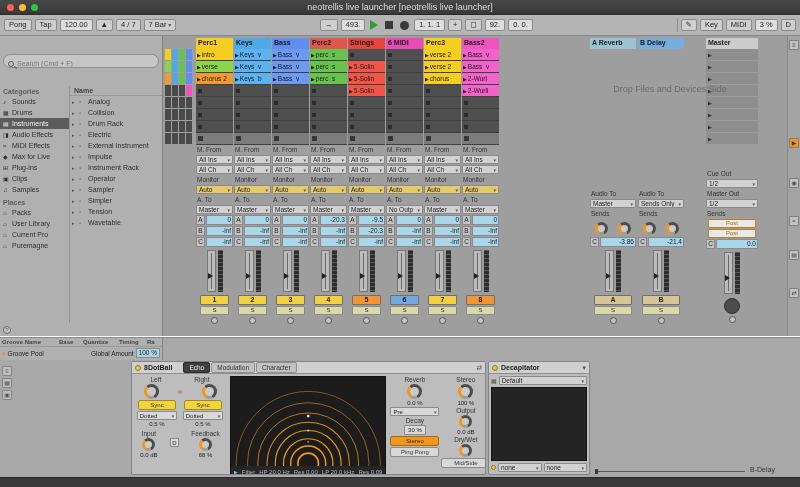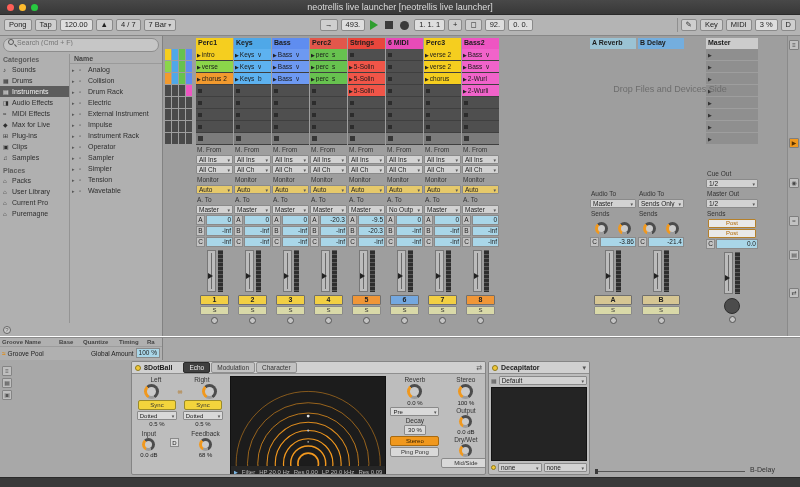--- a/index.html
+++ b/index.html
@@ -18,21 +18,21 @@
 .tbox.num{background:#dedede}
 .tbox.dd-t::after{content:" ▾";font-size:6px;color:#555}
 .tsp{flex:1}
 .play-tri{width:0;height:0;border-left:8px solid #2f9e2f;border-top:5px solid transparent;border-bottom:5px solid transparent;margin:0 2px}
 .stop-sq{width:8px;height:8px;background:#3a3a3a;margin:0 2px}
 .rec-cir{width:9px;height:9px;border-radius:50%;background:#3a3a3a;margin:0 2px}
 .tsep{width:1px;height:14px;background:#8f8f8f}
 
 
 .browser{position:absolute;top:36px;left:0;width:163px;height:300px;background:#b0b0b0;border-right:1px solid #828282;display:flex;flex-direction:column}
-.search{height:14px;margin:2px 3px;background:#c6c6c6;border:1px solid #8d8d8d;border-radius:8px;display:flex;align-items:flex-start;padding:0 4px;gap:3px}
+.search{height:14px;margin:18px 3px;background:#c6c6c6;border:1px solid #8d8d8d;border-radius:8px;display:flex;align-items:flex-end;padding:0 4px;gap:3px}
 .mag{width:6px;height:6px;border:1px solid #555;border-radius:50%;position:relative;flex:none}
 .mag::after{content:"";position:absolute;left:5px;top:5px;width:3px;height:1px;background:#555;transform:rotate(45deg)}
 .search input{border:none;background:transparent;font-size:7px;color:#444;width:100%;outline:none;font-family:inherit}
 .browser-body{flex:1;display:flex;overflow:hidden}
 .cat-col{width:70px;border-right:1px solid #949494;padding-top:1px;overflow:hidden}
 .sec-title{font-weight:bold;color:#5c5c5c;padding:1px 3px;font-size:7px}
 .cat-item{display:flex;align-items:center;gap:2px;padding:0 3px;height:11px;color:#2e2e2e;font-size:7px;white-space:nowrap;overflow:hidden}
 .cat-item.selected{background:#5c5c5c;color:#f0f0f0}
 .cat-icon{font-size:6px;width:7px;flex:none}
 .name-col{flex:1;overflow:hidden}

